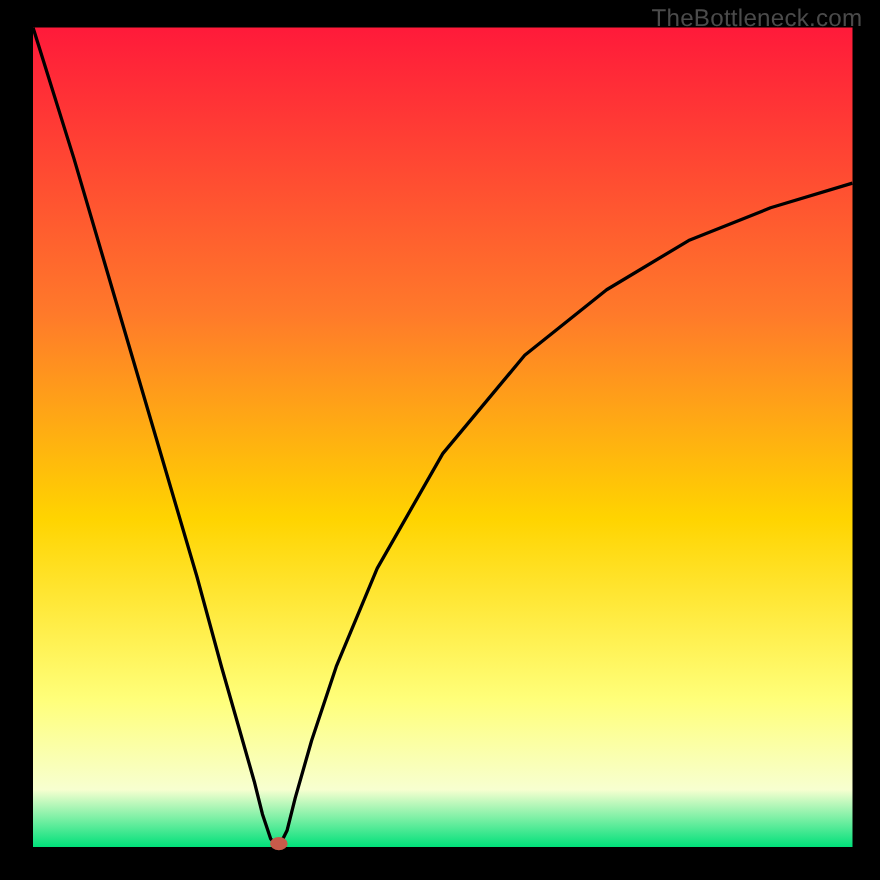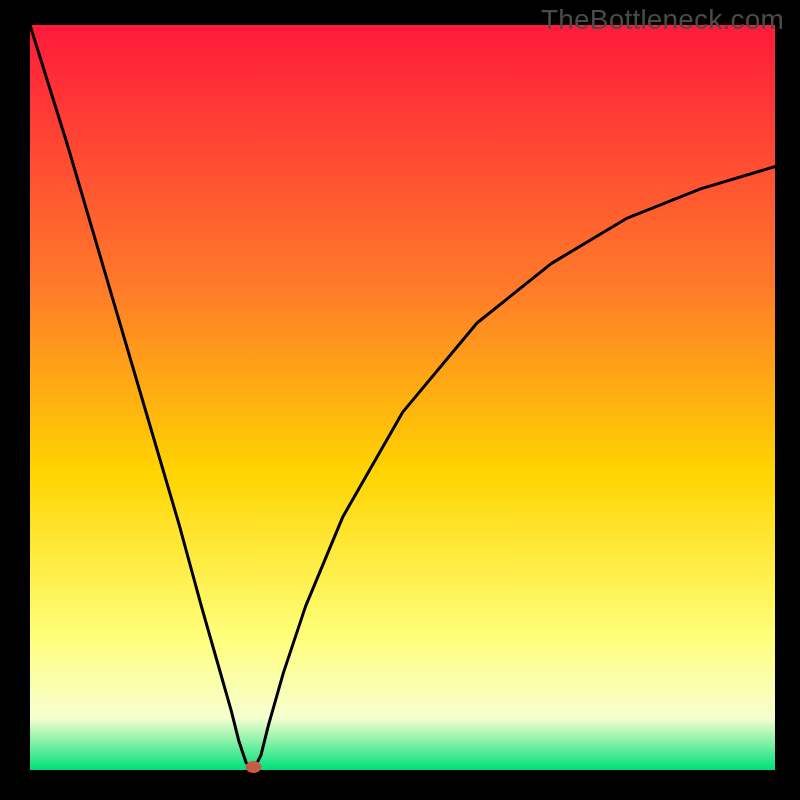--- a/index.html
+++ b/index.html
@@ -15,21 +15,21 @@
     position: relative;
     width: 800px;
     height: 800px;
     background: #000;
   }
   .watermark {
     position: absolute;
     top: 4px;
     right: 16px;
     color: #4b4b4b;
-    font-size: 28px;
+    font-size: 22px;
     font-weight: 500;
     letter-spacing: 0.2px;
     z-index: 5;
     user-select: none;
   }
   svg {
     display: block;
   }
 </style>
 </head>

